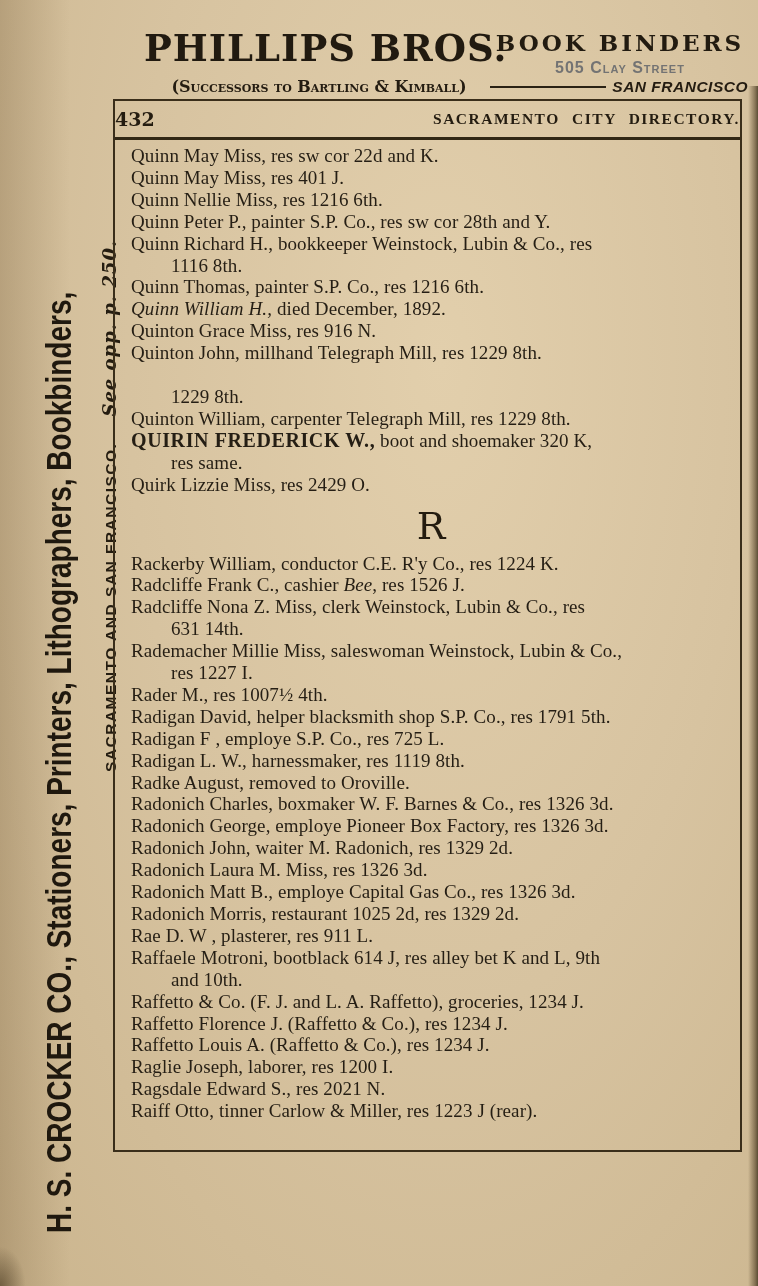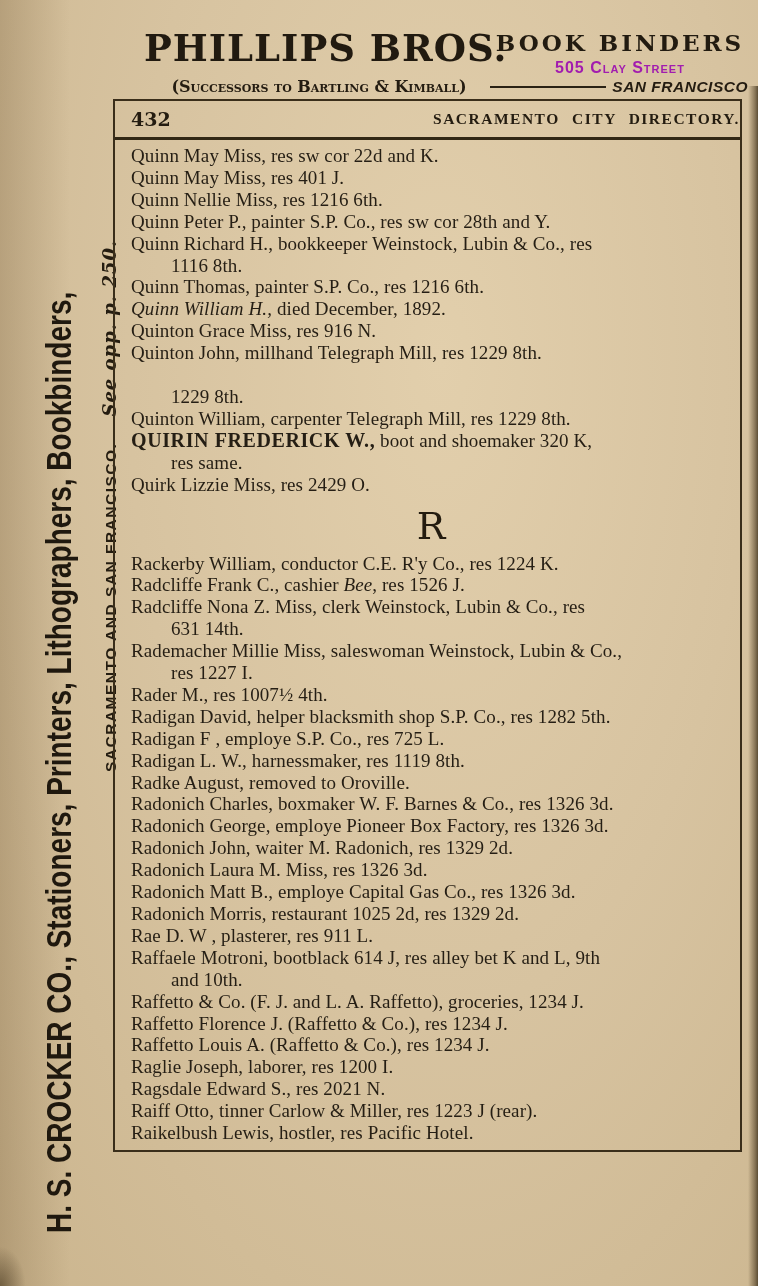--- a/index.html
+++ b/index.html
@@ -38,33 +38,33 @@
     font-family:"DejaVu Serif", serif;font-weight:bold;font-size:37px;line-height:1;
     letter-spacing:1px;color:#211a10;white-space:nowrap;}
   .hdr-company-sub{position:absolute;left:144px;top:77px;width:350px;text-align:center;
     font-family:"DejaVu Serif", serif;font-variant:small-caps;font-weight:bold;
     font-size:16px;color:#241c11;white-space:nowrap;}
   .hdr-trade{position:absolute;left:492px;top:31px;width:256px;text-align:center;
     font-family:"DejaVu Serif", serif;font-weight:bold;font-size:23px;line-height:1;
     letter-spacing:3px;color:#221b10;white-space:nowrap;}
   .hdr-addr{position:absolute;left:492px;top:59px;width:256px;text-align:center;
     font-family:"Liberation Sans", sans-serif;font-variant:small-caps;font-weight:bold;
-    font-size:16px;letter-spacing:1px;color:#a21caf;}
+    font-size:16px;letter-spacing:1px;color:#737373;}
   .hdr-cityrow{position:absolute;left:490px;top:78px;width:258px;display:flex;align-items:center;}
   .hdr-cityrow .rule{flex:1 1 auto;height:2px;background:#2a2214;margin-right:6px;}
   .hdr-city{font-family:"Liberation Sans", sans-serif;font-weight:bold;font-size:15.5px;
     letter-spacing:0.5px;color:#241c11;white-space:nowrap;font-style:italic;}
 
   
   .dir-box{position:absolute;left:113px;top:99px;width:629px;height:1053px;
     border:2px solid #3a2e1a;background:transparent;box-sizing:border-box;}
   .dir-titlebar{display:flex;align-items:center;position:relative;height:36px;
     border-bottom:3px solid #322815;}
   .page-num{font-family:"DejaVu Serif", serif;font-weight:bold;font-size:19px;
-    color:#241c10;padding-left:16px;}
+    color:#241c10;}
   .running-title{position:absolute;left:0;right:0;text-align:right;
     font-family:"Liberation Serif", serif;font-weight:bold;font-size:15.5px;
     letter-spacing:1.5px;word-spacing:7px;color:#241c10;}
   .entries{padding:5px 9px 0 16px;color:#251e14;}
   .entry{font-size:19px;line-height:21.9px;padding-left:40px;text-indent:-40px;
     letter-spacing:0.1px;}
   .seg-i{font-style:italic;margin-top:48px;}
   .seg-b{font-weight:bold;font-size:20px;letter-spacing:0.6px;}
   .section-heading{text-align:center;font-family:"DejaVu Serif", serif;
     font-size:38px;line-height:1;padding:11px 0 8px 0;color:#241c10;text-indent:0;}
@@ -108,33 +108,32 @@
       <div class="entry"><br><span class="seg-n">1229 8th.</span></div>
       <div class="entry"><span class="seg-n">Quinton William, carpenter Telegraph Mill, res 1229 8th.</span></div>
       <div class="entry"><span class="seg-b">QUIRIN FREDERICK W.,</span><span class="seg-n"> boot and shoemaker 320 K,</span><br><span class="seg-n">res same.</span></div>
       <div class="entry"><span class="seg-n">Quirk Lizzie Miss, res 2429 O.</span></div>
       <div class="section-heading">R</div>
       <div class="entry"><span class="seg-n">Rackerby William, conductor C.E. R'y Co., res 1224 K.</span></div>
       <div class="entry"><span class="seg-n">Radcliffe Frank C., cashier </span><span class="seg-i">Bee</span><span class="seg-n">, res 1526 J.</span></div>
       <div class="entry"><span class="seg-n">Radcliffe Nona Z. Miss, clerk Weinstock, Lubin &amp; Co., res</span><br><span class="seg-n">631 14th.</span></div>
       <div class="entry"><span class="seg-n">Rademacher Millie Miss, saleswoman Weinstock, Lubin &amp; Co.,</span><br><span class="seg-n">res 1227 I.</span></div>
       <div class="entry"><span class="seg-n">Rader M., res 1007½ 4th.</span></div>
-      <div class="entry"><span class="seg-n">Radigan David, helper blacksmith shop S.P. Co., res 1282 5th.</span></div>
+      <div class="entry"><span class="seg-n">Radigan David, helper blacksmith shop S.P. Co., res 1791 5th.</span></div>
       <div class="entry"><span class="seg-n">Radigan F , employe S.P. Co., res 725 L.</span></div>
       <div class="entry"><span class="seg-n">Radigan L. W., harnessmaker, res 1119 8th.</span></div>
       <div class="entry"><span class="seg-n">Radke August, removed to Oroville.</span></div>
       <div class="entry"><span class="seg-n">Radonich Charles, boxmaker W. F. Barnes &amp; Co., res 1326 3d.</span></div>
       <div class="entry"><span class="seg-n">Radonich George, employe Pioneer Box Factory, res 1326 3d.</span></div>
       <div class="entry"><span class="seg-n">Radonich John, waiter M. Radonich, res 1329 2d.</span></div>
       <div class="entry"><span class="seg-n">Radonich Laura M. Miss, res 1326 3d.</span></div>
       <div class="entry"><span class="seg-n">Radonich Matt B., employe Capital Gas Co., res 1326 3d.</span></div>
       <div class="entry"><span class="seg-n">Radonich Morris, restaurant 1025 2d, res 1329 2d.</span></div>
       <div class="entry"><span class="seg-n">Rae D. W , plasterer, res 911 L.</span></div>
       <div class="entry"><span class="seg-n">Raffaele Motroni, bootblack 614 J, res alley bet K and L, 9th</span><br><span class="seg-n">and 10th.</span></div>
       <div class="entry"><span class="seg-n">Raffetto &amp; Co. (F. J. and L. A. Raffetto), groceries, 1234 J.</span></div>
       <div class="entry"><span class="seg-n">Raffetto Florence J. (Raffetto &amp; Co.), res 1234 J.</span></div>
       <div class="entry"><span class="seg-n">Raffetto Louis A. (Raffetto &amp; Co.), res 1234 J.</span></div>
       <div class="entry"><span class="seg-n">Raglie Joseph, laborer, res 1200 I.</span></div>
       <div class="entry"><span class="seg-n">Ragsdale Edward S., res 2021 N.</span></div>
       <div class="entry"><span class="seg-n">Raiff Otto, tinner Carlow &amp; Miller, res 1223 J (rear).</span></div>
-      <div class="entry"><span class="seg-n">Raikelbush Lewis, hostler, res Pacific Hotel.</span></div>
     </div>
 </div>
 
 </body></html>

